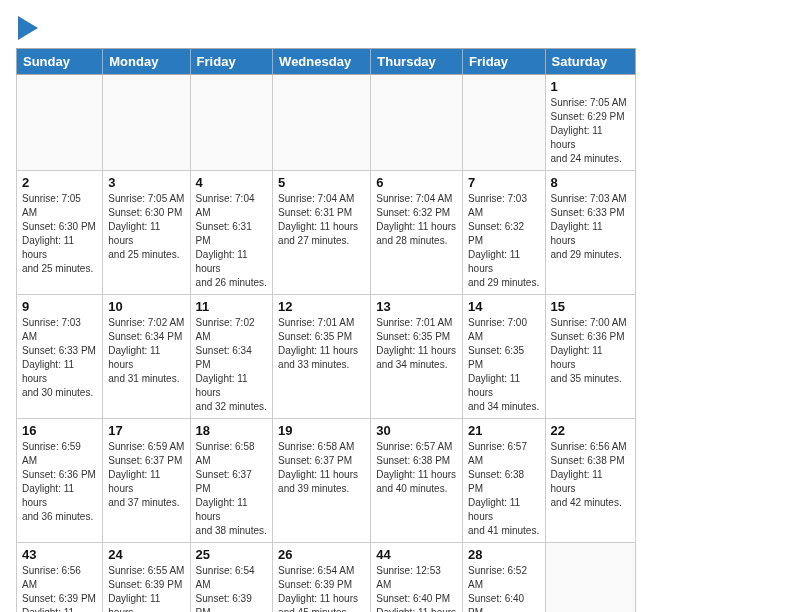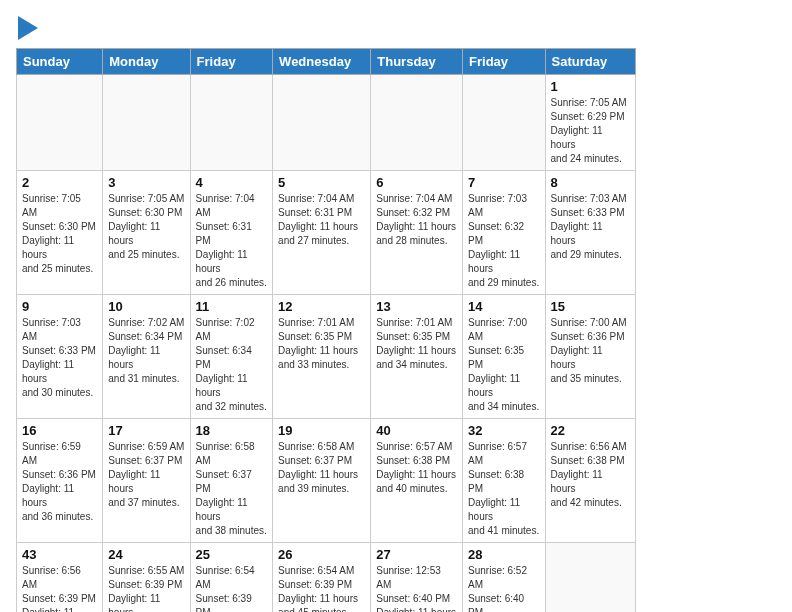--- a/index.html
+++ b/index.html
@@ -199,28 +199,28 @@
 and 38 minutes.</div>
           </td>
           <td>
             <div class="day-num">19</div>
             <div class="day-info" style="white-space: pre-line;">Sunrise: 6:58 AM
 Sunset: 6:37 PM
 Daylight: 11 hours
 and 39 minutes.</div>
           </td>
           <td>
-            <div class="day-num">40</div>
+            <div class="day-num">30</div>
             <div class="day-info" style="white-space: pre-line;">Sunrise: 6:57 AM
 Sunset: 6:38 PM
 Daylight: 11 hours
 and 40 minutes.</div>
           </td>
           <td>
-            <div class="day-num">32</div>
+            <div class="day-num">21</div>
             <div class="day-info" style="white-space: pre-line;">Sunrise: 6:57 AM
 Sunset: 6:38 PM
 Daylight: 11 hours
 and 41 minutes.</div>
           </td>
           <td>
             <div class="day-num">22</div>
             <div class="day-info" style="white-space: pre-line;">Sunrise: 6:56 AM
 Sunset: 6:38 PM
 Daylight: 11 hours
@@ -250,21 +250,21 @@
 and 44 minutes.</div>
           </td>
           <td>
             <div class="day-num">26</div>
             <div class="day-info" style="white-space: pre-line;">Sunrise: 6:54 AM
 Sunset: 6:39 PM
 Daylight: 11 hours
 and 45 minutes.</div>
           </td>
           <td>
-            <div class="day-num">27</div>
+            <div class="day-num">44</div>
             <div class="day-info" style="white-space: pre-line;">Sunrise: 12:53 AM
 Sunset: 6:40 PM
 Daylight: 11 hours
 and 46 minutes.</div>
           </td>
           <td>
             <div class="day-num">28</div>
             <div class="day-info" style="white-space: pre-line;">Sunrise: 6:52 AM
 Sunset: 6:40 PM
 Daylight: 11 hours

